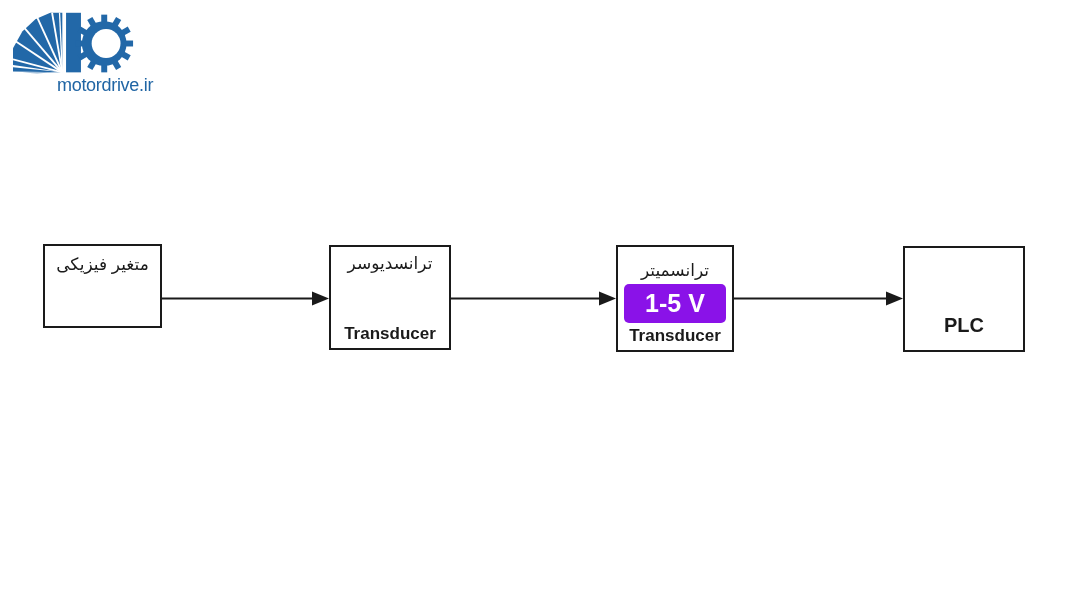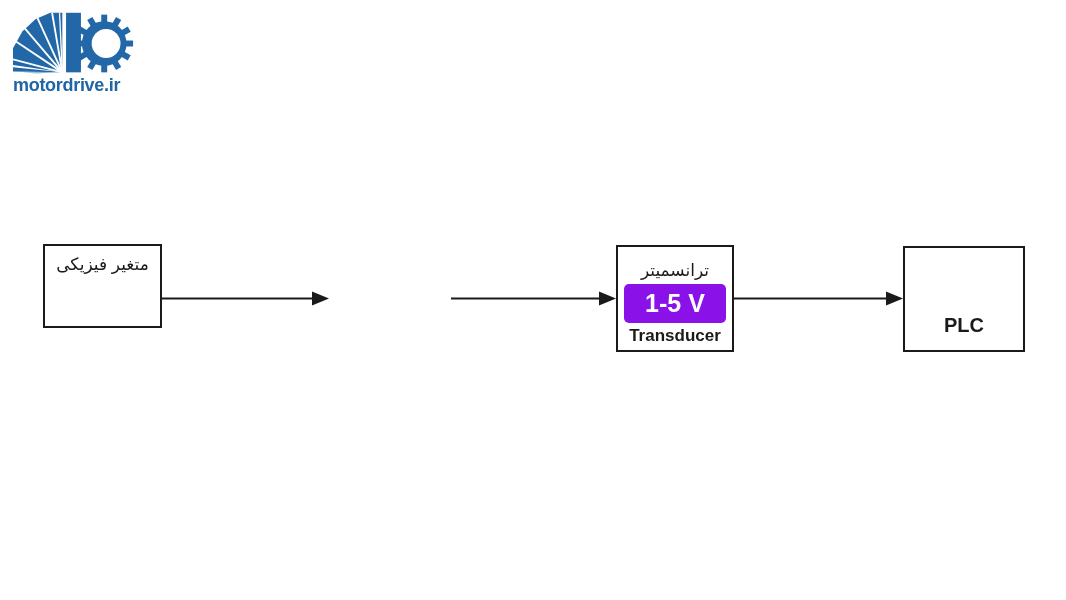--- a/index.html
+++ b/index.html
@@ -11,24 +11,25 @@
     overflow: hidden;
   }
   .canvas { position: absolute; inset: 0; background: #ffffff; }
 
   
   .logo { position: absolute; left: 13px; top: 12px; width: 130px; }
   .logo-icon { display: block; width: 121px; height: 63px; }
   .logo-text {
     margin-top: 1px;
     font-size: 18px;
-    font-weight: bold;
+    font-weight: normal;
     letter-spacing: -0.3px;
     color: #2065a4;
     line-height: 1.1;
+    margin-left: 44px;
   }
 
   
   .dbox {
     position: absolute;
     background: #ffffff;
     border: 2px solid #1a1a1a;
     display: flex;
     flex-direction: column;
     align-items: center;
@@ -123,20 +124,24 @@
     <div class="label-fa" dir="rtl">متغیر فیزیکی</div>
   </div>
 
   <div class="arrow arrow-1">
     <svg width="167" height="17" viewBox="0 0 167 17">
       <line x1="0" y1="8.5" x2="152" y2="8.5" stroke="#1a1a1a" stroke-width="2"></line>
       <polygon points="150,1.5 167,8.5 150,15.5" fill="#1a1a1a"></polygon>
     </svg>
   </div>
 
+  <div class="dbox box-2">
+    <div class="label-fa" dir="rtl">ترانسدیوسر</div>
+    <div class="label-en">Transducer</div>
+  </div>
 
   <div class="arrow arrow-2">
     <svg width="165" height="17" viewBox="0 0 165 17">
       <line x1="0" y1="8.5" x2="150" y2="8.5" stroke="#1a1a1a" stroke-width="2"></line>
       <polygon points="148,1.5 165,8.5 148,15.5" fill="#1a1a1a"></polygon>
     </svg>
   </div>
 
   <div class="dbox box-3">
     <div class="label-fa" dir="rtl">ترانسمیتر</div>

